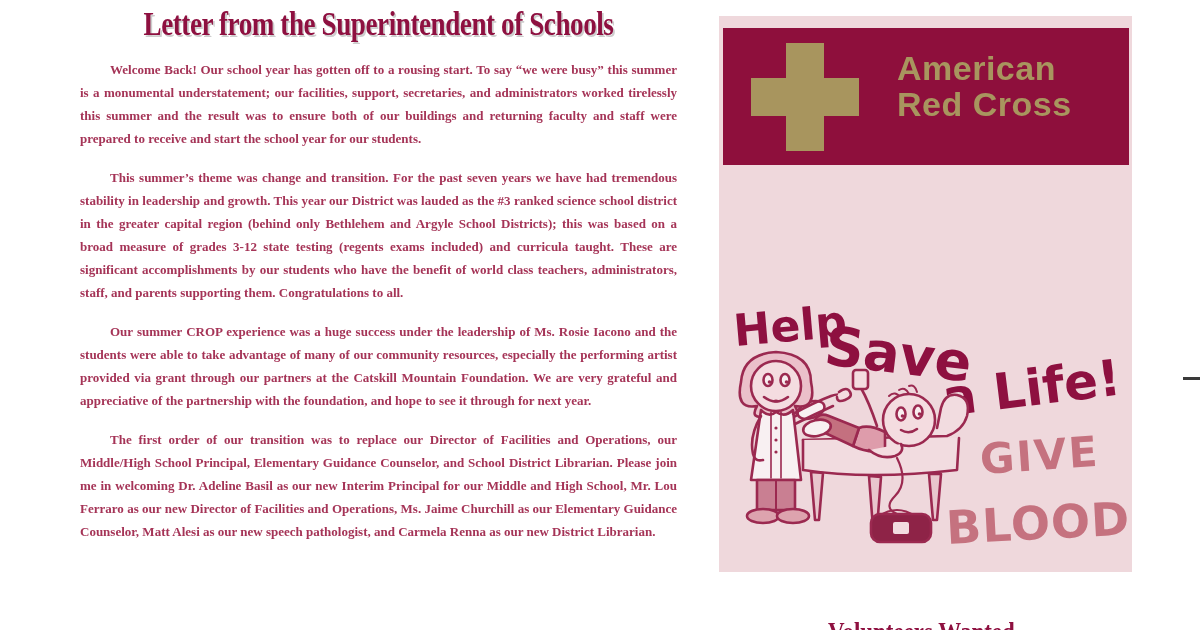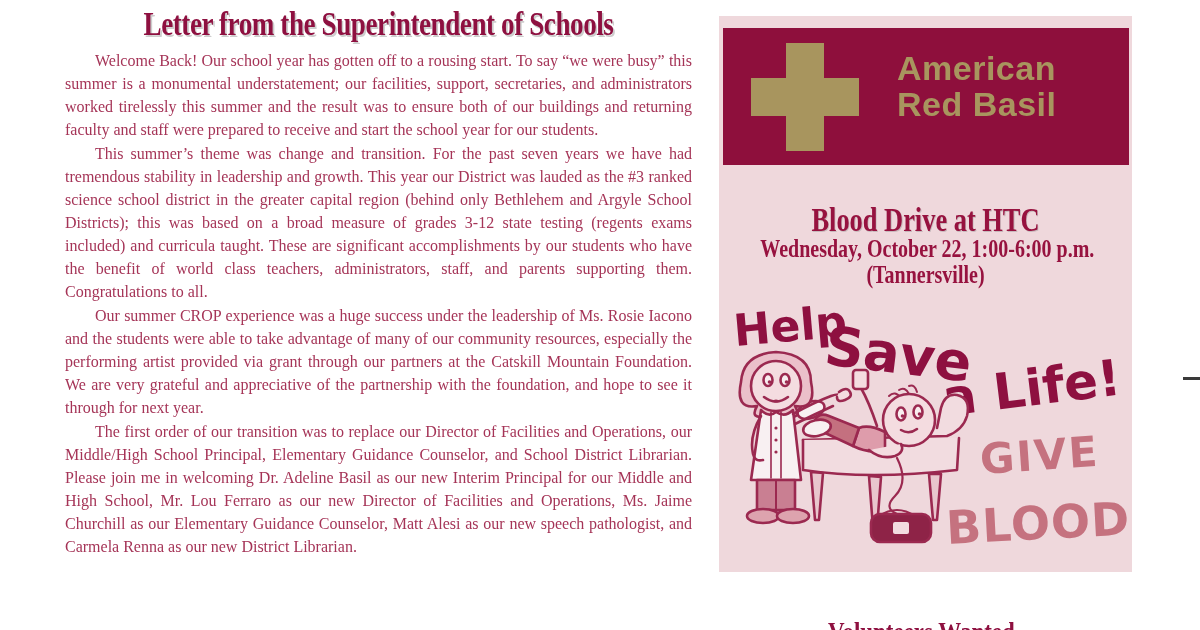--- a/index.html
+++ b/index.html
@@ -10,22 +10,22 @@
   
   .letter{position:absolute;left:64px;top:5px;width:629px;}
   .letter-title{
     margin:0 0 7px 0;text-align:center;color:#8E1040;
     font-family:"Liberation Serif",serif;font-weight:bold;font-size:33px;
     letter-spacing:-0.5px;white-space:nowrap;
     transform:scale(0.82,1.05);transform-origin:50% 50%;
     text-shadow:2px 2px 0 rgba(130,130,130,0.40);
   }
   .letter-body p{
-    margin:1px;color:#A53457;font-size:16px;line-height:23px;
-    text-align:justify;text-indent:30px;
+    margin:16px;color:#A53457;font-size:13px;line-height:23px;
+    text-align:justify;text-indent:30px;font-weight:bold;
   }
   
   .flyer{
     position:absolute;left:719px;top:16px;width:413px;height:556px;
     background:#EFD8DC;
   }
   .banner{
     position:absolute;left:4px;right:3px;top:12px;height:137px;
     background:#8E0F3C;
   }
@@ -78,29 +78,24 @@
 
 <div class="flyer">
 
   <div class="banner">
     <svg class="banner-cross" viewBox="0 0 108 108">
       <rect x="35" y="0" width="38" height="108" fill="#A8955E"></rect>
       <rect x="0" y="35" width="108" height="38" fill="#A8955E"></rect>
     </svg>
     <div class="org-name">
       <div>American</div>
-      <div>Red Basil</div>
+      <div>Red Cross</div>
     </div>
   </div>
 
-  <div class="event-block">
-    <div class="event-title">Blood Drive at HTC</div>
-    <div class="event-date">Wednesday, October 22, 1:00-6:00 p.m.</div>
-    <div class="event-loc">(Tannersville)</div>
-  </div>
 
   <svg class="art" viewBox="0 0 413 274">
 
     <text class="poster-word" x="16" y="48" font-size="44" fill="#8E1040" transform="rotate(-5 16 48)">Help</text>
     <text class="poster-word" x="104" y="66" font-size="54" fill="#8E1040" transform="rotate(7 104 66)">Save</text>
     <text class="poster-word" x="226" y="118" font-size="50" fill="#8E1040" transform="rotate(-7 226 118)">a Life!</text>
     <text class="poster-word" x="262" y="176" font-size="42" fill="#C5727F" letter-spacing="2" transform="rotate(-4 262 176)">GIVE</text>
     <text class="poster-word" x="228" y="246" font-size="46" fill="#C5727F" letter-spacing="1" transform="rotate(-3 228 246)">BLOOD</text>
 
     <g stroke="#9B2950" stroke-width="2.6" fill="none" stroke-linecap="round" stroke-linejoin="round">

